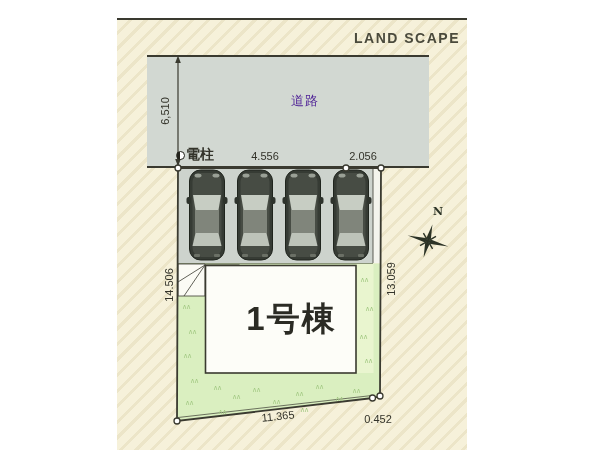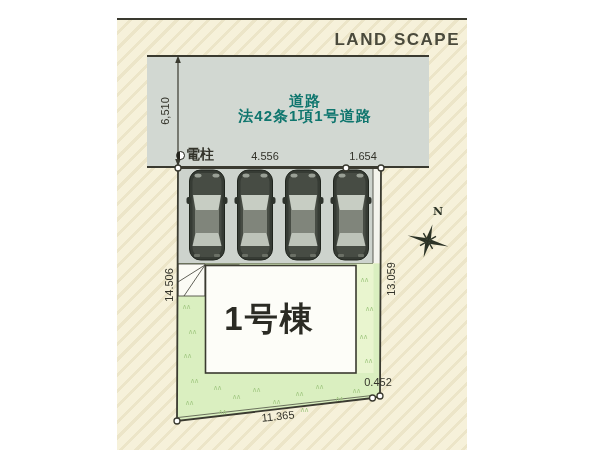--- a/index.html
+++ b/index.html
@@ -8,52 +8,51 @@
     --car-body:#363b34; --compass:#2c3326; --white-soft:#fdfdf8;
   }
   html,body{margin:0;padding:0;background:#ffffff;}
   #stage{position:relative;width:600px;height:450px;background:#ffffff;overflow:hidden;
          font-family:"Liberation Sans",sans-serif;color:var(--text);}
   .abs{position:absolute;}
   #cream{left:117px;top:18px;width:350px;height:432px;
          background:repeating-linear-gradient(135deg,var(--cream) 0 8px,var(--cream-stripe) 8px 11px);
          border-top:2px solid var(--line);box-sizing:border-box;}
   #landscape-title{left:300px;top:30px;width:160px;text-align:right;
-         font-size:17px;letter-spacing:1.5px;color:#4a4a3c;font-weight:bold;}
+         font-size:14px;letter-spacing:1.5px;color:#4a4a3c;font-weight:bold;}
   #road{left:147px;top:55px;width:282px;height:113px;background:var(--road);
         border-top:2px solid var(--line);border-bottom:2px solid var(--line);box-sizing:border-box;}
   #road-label{left:158px;top:36px;width:100%;transform:translateX(-50%);text-align:center;
-        font-size:15px;font-weight:bold;line-height:15px;color:#0f766e;letter-spacing:1px;white-space:nowrap;}
+        font-size:13px;font-weight:normal;line-height:15px;color:#4c1d95;letter-spacing:1px;white-space:nowrap;}
   svg.overlay{position:absolute;left:0;top:0;width:600px;height:450px;}
   .dim{font-size:11px;color:var(--text);white-space:nowrap;}
   .vdim{transform:translate(-50%,-50%) rotate(-90deg);}
   .hdim{transform:translate(-50%,-50%);}
   #pole-label{left:186px;top:146px;font-size:14px;font-weight:bold;}
   #pole-icon{left:176px;top:151px;width:7px;height:7px;border-radius:50%;
       border:1px solid #23231c;background:linear-gradient(90deg,#23231c 0 50%,#ffffff 50%);}
-  #building-label{left:194px;top:265px;width:151px;height:108px;display:flex;
+  #building-label{left:216px;top:265px;width:151px;height:108px;display:flex;
       align-items:center;justify-content:center;font-size:33px;font-weight:600;
       letter-spacing:2px;color:#2b2b24;}
   #compass-n{left:433px;top:205px;font-family:"DejaVu Serif",serif;font-weight:bold;
       font-size:11px;color:var(--compass);}
   .grass{position:absolute;font-size:7px;letter-spacing:-1px;color:#a3c983;line-height:7px;}
 </style>
 </head>
 <body>
 
 <div id="stage">
 
   <div id="cream" class="abs"></div>
 
   <div id="landscape-title" class="abs">LAND SCAPE</div>
 
   <div id="road" class="abs">
     <div id="road-label" class="abs">
       <div>道路</div>
-      <div>法42条1項1号道路</div>
     </div>
   </div>
 
   <svg class="overlay" viewBox="0 0 600 450">
     <defs>
       <pattern id="tiles" width="4.2" height="4.4" patternUnits="userSpaceOnUse">
         <path d="M4.2 0H0V4.4" fill="none" stroke="#3a3a30" stroke-width="0.6"></path>
       </pattern>
       <g id="car">
         <rect x="-17.5" y="0" width="35" height="90" rx="11" fill="#363b34" stroke="#20251e" stroke-width="1"></rect>
@@ -123,25 +122,25 @@
         <line x1="-6.5" y1="6.5" x2="6.5" y2="-6.5"></line>
       </g>
     </g>
   </svg>
 
   <span id="pole-icon" class="abs"></span>
   <span id="pole-label" class="abs">電柱</span>
 
   <span class="abs dim vdim" style="left:165px;top:111px;">6,510</span>
   <span class="abs dim hdim" style="left:265px;top:156px;">4.556</span>
-  <span class="abs dim hdim" style="left:363px;top:156px;">1.654</span>
+  <span class="abs dim hdim" style="left:363px;top:156px;">2.056</span>
   <span class="abs dim vdim" style="left:169px;top:285px;">14.506</span>
   <span class="abs dim vdim" style="left:391px;top:279px;">13.059</span>
   <span class="abs dim" style="left:278px;top:416px;transform:translate(-50%,-50%) rotate(-6deg);">11.365</span>
-  <span class="abs dim hdim" style="left:378px;top:382px;">0.452</span>
+  <span class="abs dim hdim" style="left:378px;top:419px;">0.452</span>
 
   <div id="building-label" class="abs">1号棟</div>
 
   <span id="compass-n" class="abs">N</span>
 <span class="grass" style="left: 182px; top: 303px;">∧∧</span>
     <span class="grass" style="left: 188px; top: 328px;">∧∧</span>
     <span class="grass" style="left: 183px; top: 352px;">∧∧</span>
     <span class="grass" style="left: 190px; top: 377px;">∧∧</span>
     <span class="grass" style="left: 185px; top: 399px;">∧∧</span>
     <span class="grass" style="left: 213px; top: 384px;">∧∧</span>

